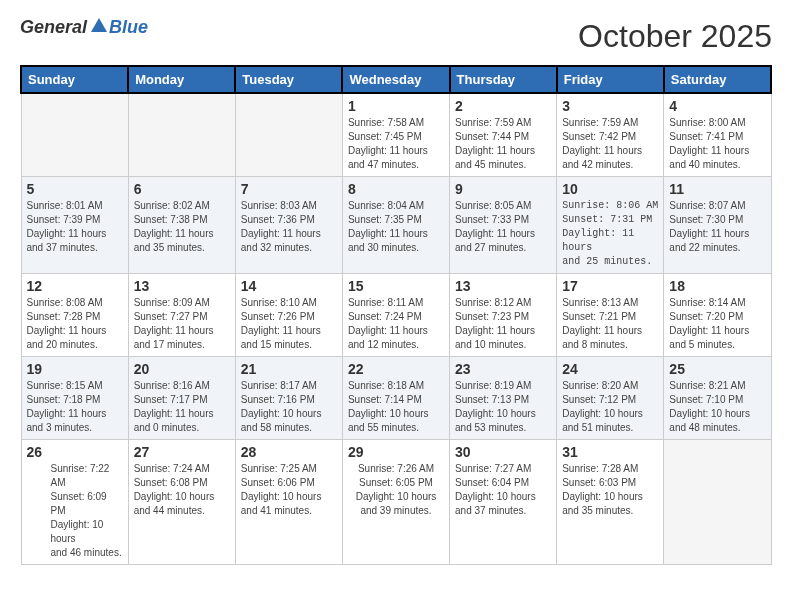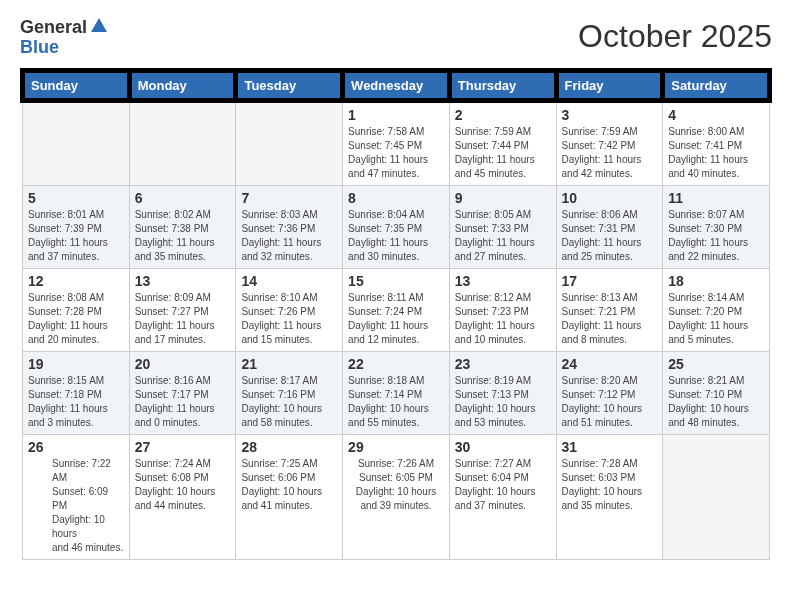--- a/index.html
+++ b/index.html
@@ -20,22 +20,23 @@
       justify-content: space-between;
       align-items: flex-start;
       margin-bottom: 10px;
     }
     .logo {
       display: flex;
       align-items: center;
     }
     .logo-text {
       display: flex;
-      flex-direction: column;
+      flex-direction: row;
       line-height: 1.1;
+      font-style: italic;
     }
     .logo-general {
       font-size: 18px;
       font-weight: bold;
       color: #333;
     }
     .logo-blue {
       font-size: 18px;
       font-weight: bold;
       color: #2e6db4;
@@ -63,21 +64,21 @@
       border-collapse: collapse;
       table-layout: fixed;
     }
     .calendar th {
       background: #2e6db4;
       color: #fff;
       text-align: left;
       padding: 5px 6px;
       font-size: 13px;
       font-weight: bold;
-      border: 5px solid #000000;
+      border: 2px solid #000000;
     }
     .calendar td {
       border: 1px solid #ccc;
       vertical-align: top;
       padding: 4px 5px;
       font-size: 10.5px;
       color: #333;
       height: 82px;
     }
     .calendar td.empty {
@@ -196,21 +197,21 @@
           </td>
           <td>
             <div class="day-num">9</div>
             <div class="day-info" style="white-space: pre-line;">Sunrise: 8:05 AM
 Sunset: 7:33 PM
 Daylight: 11 hours
 and 27 minutes.</div>
           </td>
           <td>
             <div class="day-num">10</div>
-            <div class="day-info" style="white-space: pre-line;">Sunrise: 8:06 AM
+            <div class="day-info" style="white-space: pre-line; font-family: Liberation Mono, monospace;">Sunrise: 8:06 AM
 Sunset: 7:31 PM
 Daylight: 11 hours
 and 25 minutes.</div>
           </td>
           <td>
             <div class="day-num">11</div>
             <div class="day-info" style="white-space: pre-line;">Sunrise: 8:07 AM
 Sunset: 7:30 PM
 Daylight: 11 hours
 and 22 minutes.</div>

